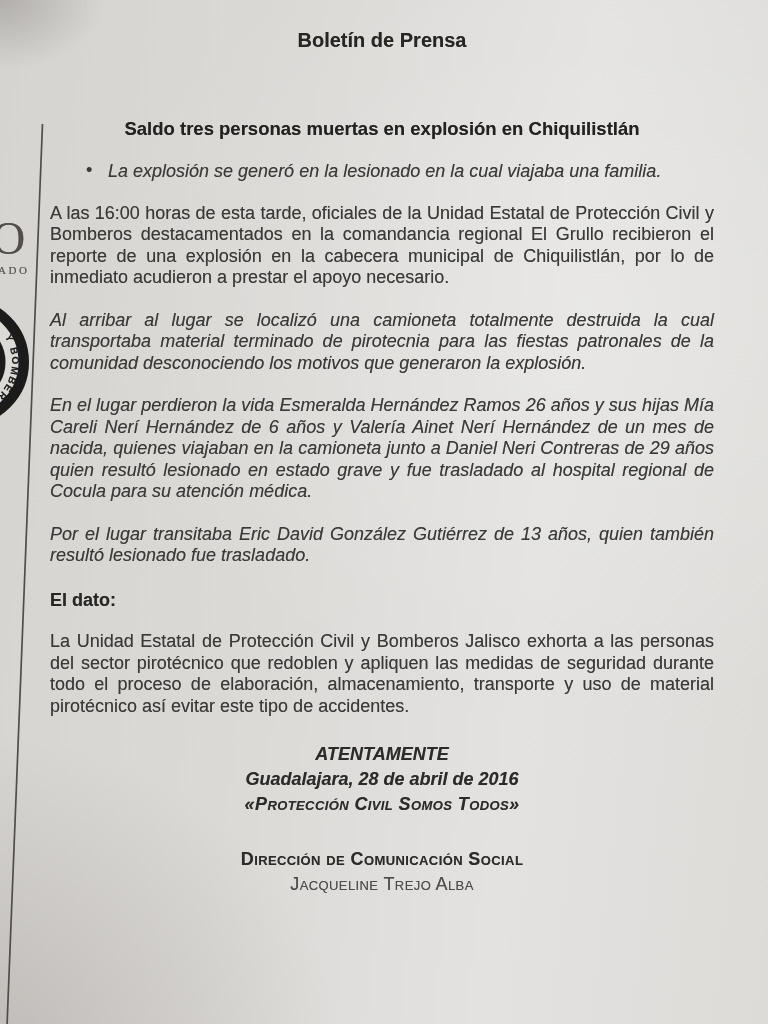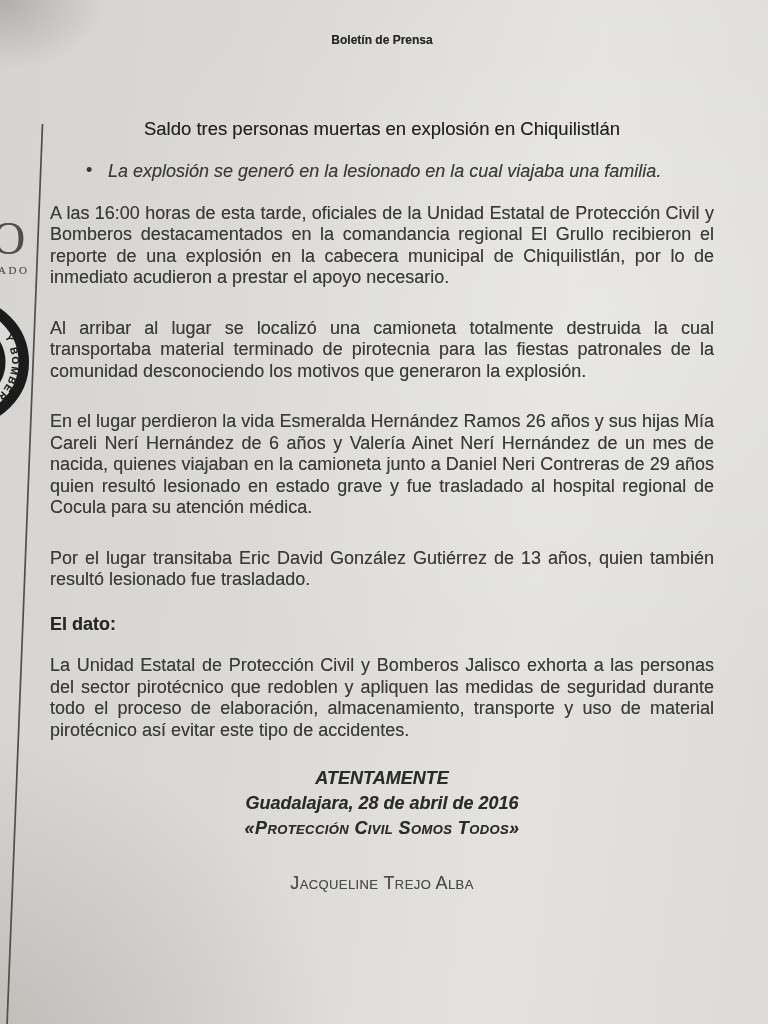--- a/index.html
+++ b/index.html
@@ -40,26 +40,26 @@
     color: #5c5751;
   }
 
   .content {
     position: absolute; left: 50px; top: 0;
     width: 664px;
     font-size: 18px; line-height: 21.5px;
     color: #39393б;
     color: #393937;
   }
-  .doc-title   { margin: 30px 0 0; text-align: center; font-weight: bold; font-size: 12px; color: #262624; }
-  .headline    { margin: 66px 0 0; text-align: center; font-weight: normal; font-size: 18.5px; color: #222220; }
+  .doc-title   { margin: 30px 0 0; text-align: center; font-weight: bold; font-size: 20px; color: #262624; }
+  .headline    { margin: 66px 0 0; text-align: center; font-weight: bold; font-size: 18.5px; color: #222220; }
   .bullet-row  { margin: 22px 0 0; position: relative; padding-left: 58px; font-style: italic; color: #3a3a38; }
   .bullet-glyph{ position: absolute; left: 36px; top: -1px; font-style: normal; }
   p.body       { margin: 20px 0 0; text-align: justify; }
-  p.mt21       { margin-top: 29px; }
+  p.mt21       { margin-top: 21px; font-style: italic; }
   .subhead     { margin: 23px 0 0; font-weight: bold; color: #262624; }
   p.data-par   { margin: 20px 0 4px; text-align: justify; }
 
   .closing {
     margin: 25px 0 0; text-align: center;
     font-weight: bold; line-height: 25px; color: #2b2b29; font-style: italic;
   }
   .dept {
     margin: 30px 0 0; text-align: center;
     font-weight: bold; line-height: 25px; color: #2b2b29;
@@ -113,17 +113,18 @@
 
     <p class="data-par">La Unidad Estatal de Protección Civil y Bomberos Jalisco exhorta a las personas del sector pirotécnico que redoblen y apliquen las medidas de seguridad durante todo el proceso de elaboración, almacenamiento, transporte y uso de material pirotécnico así evitar este tipo de accidentes.</p>
 
     <div class="closing">
       <div>ATENTAMENTE</div>
       <div>Guadalajara, 28 de abril de 2016</div>
       <div class="sc">«Protección Civil Somos Todos»</div>
     </div>
 
     <div class="dept">
+      <div class="sc">Dirección de Comunicación Social</div>
       <div class="sc signatory">Jacqueline Trejo Alba</div>
     </div>
 
   </div>
 </div>
 
 </body></html>

